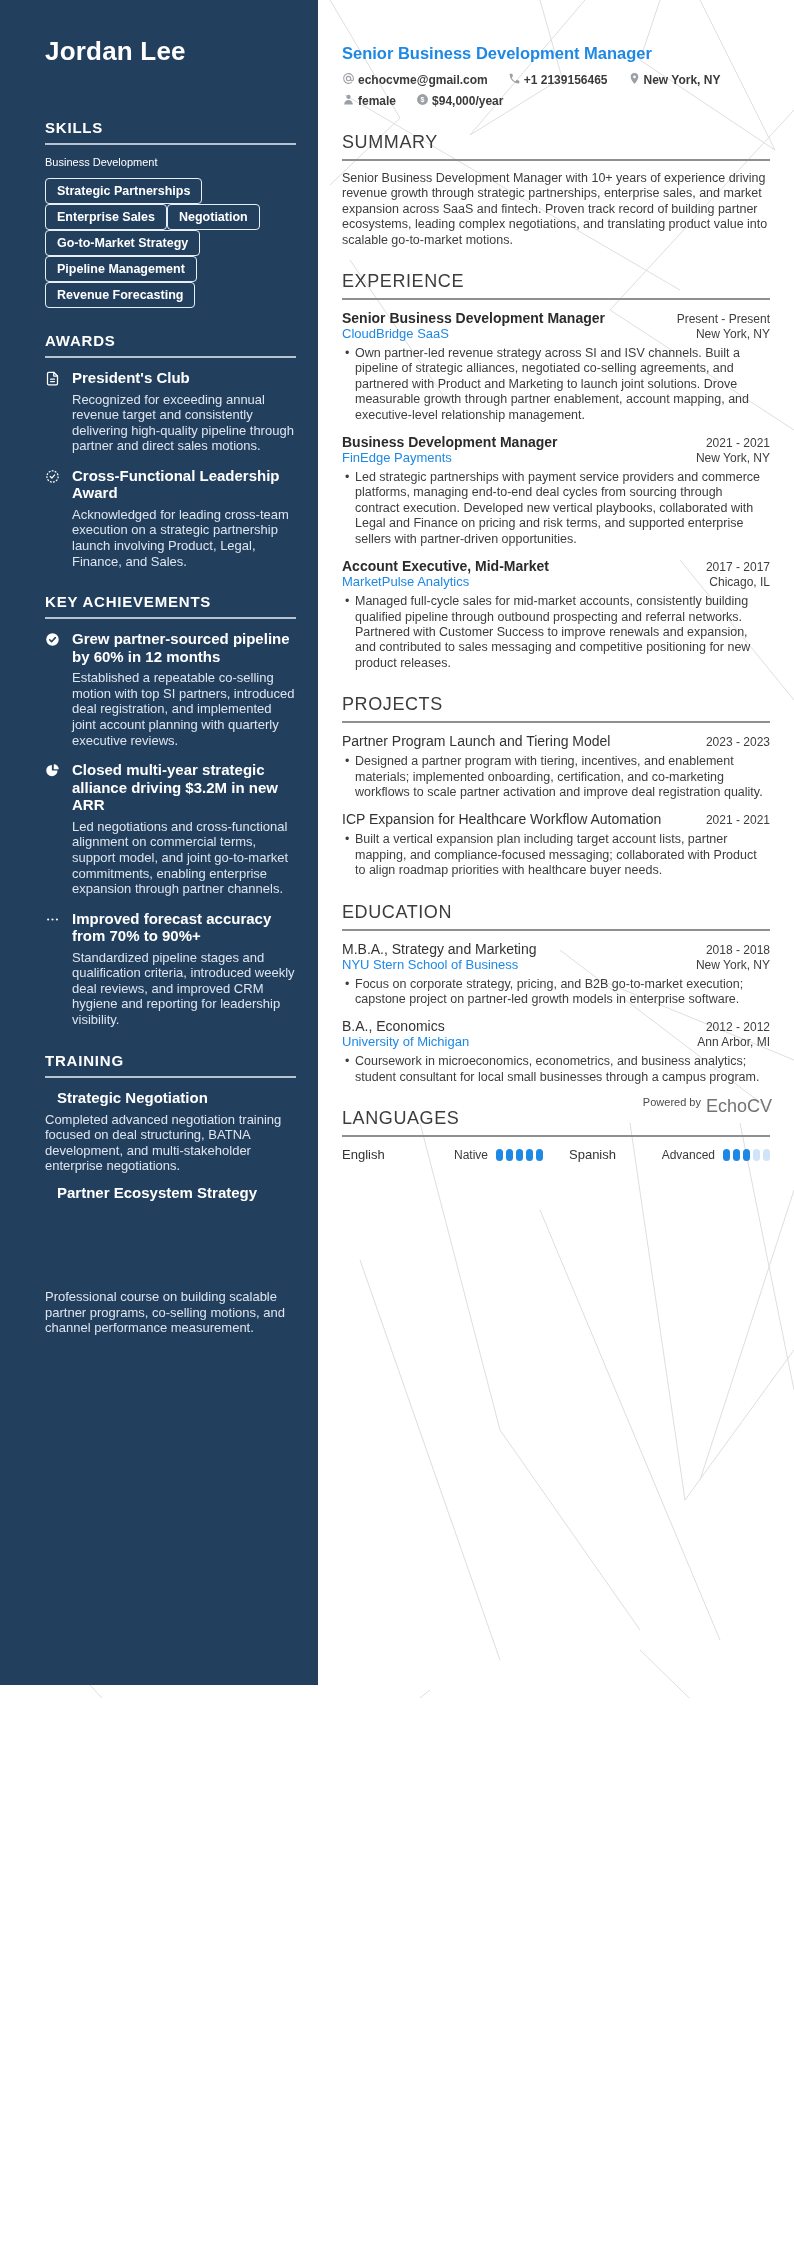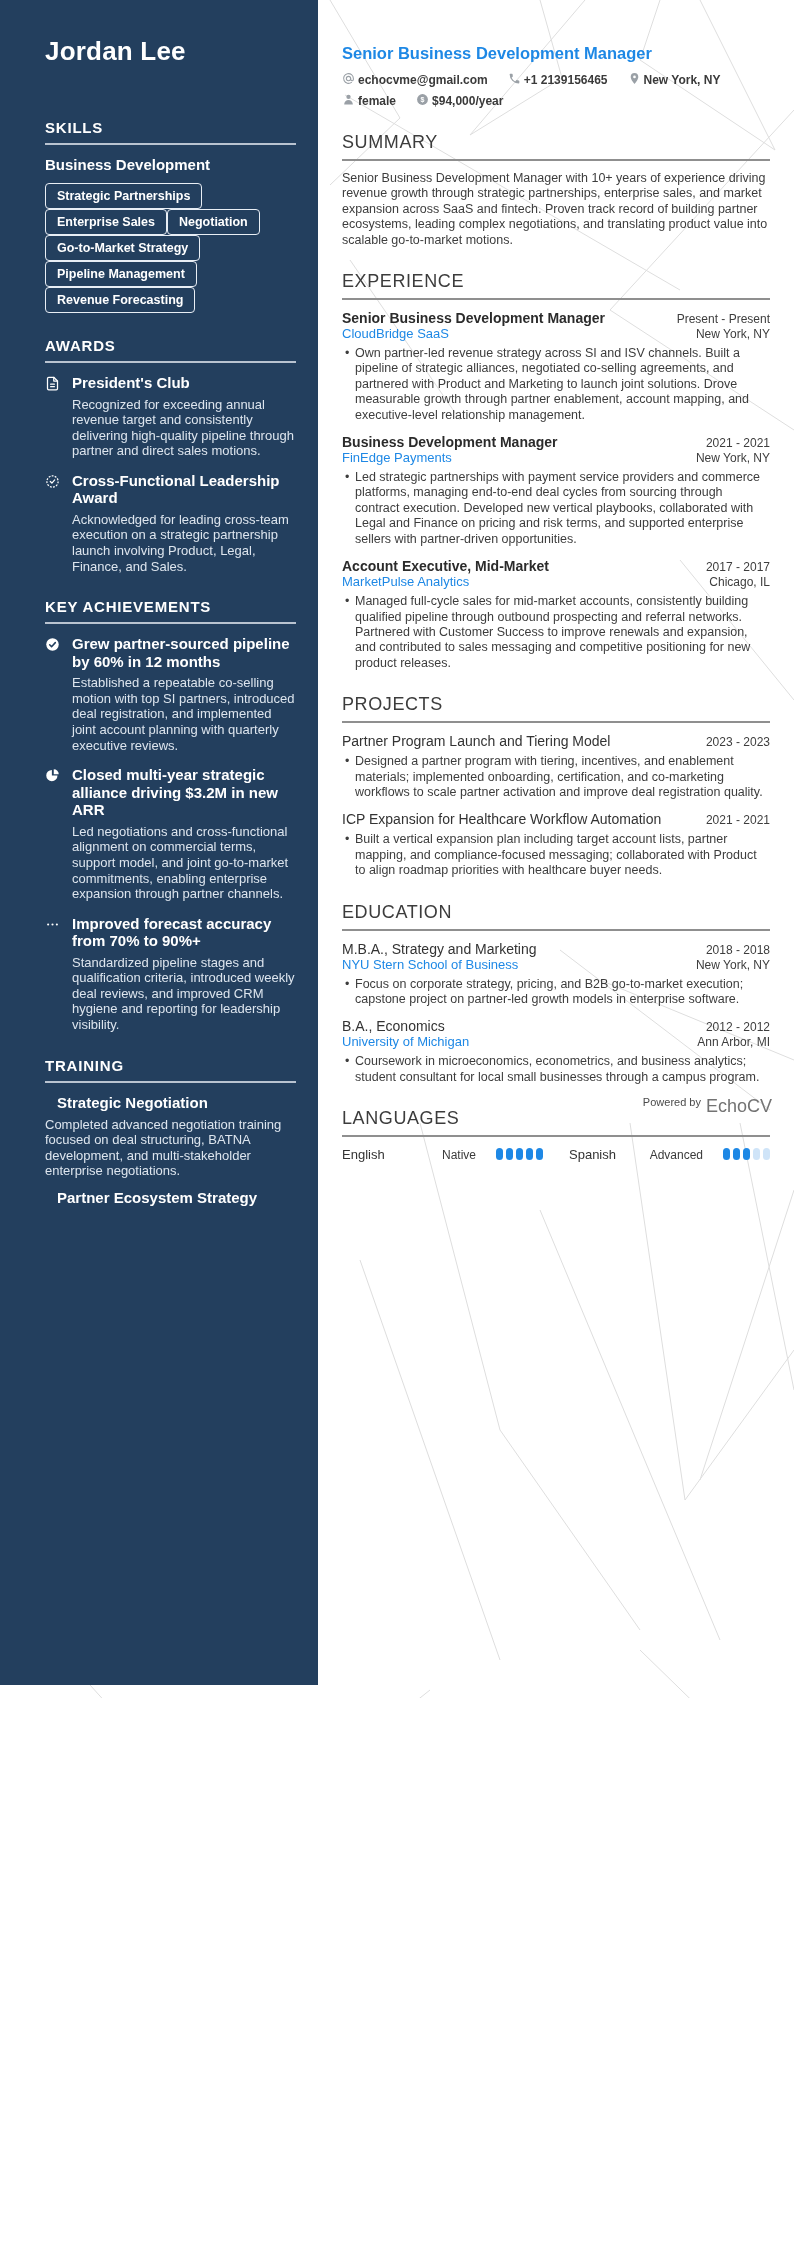--- a/index.html
+++ b/index.html
@@ -7,21 +7,21 @@
   .page{position:relative;width:794px;height:1698px;overflow:hidden;background:#ffffff;}
   .deco{position:absolute;left:0;top:0;z-index:0;}
 
   
   .sidebar{position:absolute;left:0;top:0;width:318px;height:1685px;background:#233f5e;z-index:1;
            box-sizing:border-box;padding:36px 22px 0 45px;color:#fff;}
   .name{font-size:26px;font-weight:bold;letter-spacing:.2px;margin:0 0 52px;}
   .s-section{margin-top:24px;}
   .s-h{font-size:15px;font-weight:bold;letter-spacing:.8px;margin:0;}
   .s-hr{height:2px;background:#b9c3d0;border:0;margin:7px 0 11px;}
-  .group-label{font-size:15px;font-weight:bold;margin:2px 0 10px;}
+  .group-label{font-size:11px;font-weight:normal;margin:2px 0 10px;}
   .chips{display:flex;flex-wrap:wrap;gap:0;}
   .chip{display:inline-block;border:1.5px solid #e8eef5;border-radius:4px;padding:5px 11px;
         font-size:12.5px;font-weight:bold;color:#fff;}
   .s-item{display:flex;margin-bottom:13px;}
   .s-icon{width:27px;flex:none;padding-top:2px;}
   .s-body{flex:1;}
   .s-item-title{font-size:15px;font-weight:bold;line-height:17.5px;margin:0 0 5px;}
   .s-item-desc{font-size:13px;line-height:15.6px;color:#dde5ee;}
   .t-title{font-size:15px;font-weight:bold;margin:10px 12px 6px;}
   .t-desc{font-size:13px;line-height:15.6px;color:#dde5ee;}
@@ -43,21 +43,21 @@
   .e-title{font-size:14px;font-weight:bold;color:#2b2b2b;}
   .e-title.regular{font-weight:normal;color:#333;}
   .e-dates{font-size:12px;color:#3d3d3d;white-space:nowrap;}
   .e-company{font-size:13px;color:#1e88e5;text-decoration:none;}
   .e-location{font-size:12px;color:#3d3d3d;white-space:nowrap;}
   .bullet{position:relative;padding-left:13px;font-size:12.5px;line-height:15.4px;
           color:#3d3d3d;margin-top:5px;}
   .bullet::before{content:"\2022";position:absolute;left:3px;top:0;}
   .lang-row{display:flex;gap:26px;font-size:13px;color:#333;margin-top:6px;align-items:center;}
   .lang{flex:1;display:flex;justify-content:space-between;align-items:center;}
-  .lang-level{display:flex;gap:20px;}
+  .lang-level{display:flex;align-items:center;gap:8px;}
   .level-label{font-size:12px;color:#3a3a3a;}
   .pills{display:flex;gap:3px;}
   .pill{width:7px;height:12px;border-radius:3.5px;background:#cfe4f8;}
   .pill.filled{background:#1e88e5;}
 
   .powered{position:absolute;z-index:1;right:22px;display:flex;align-items:flex-start;gap:5px;}
   .powered .pb{font-size:11px;color:#4a4a4a;}
   .powered .brand{font-size:18px;color:#737373;text-decoration:none;}
   .p1{top:1096px;}
   .p2{top:2216px;}
@@ -190,20 +190,21 @@
     </section>
 
     <section class="s-section">
       <h2 class="s-h">TRAINING</h2>
       <hr class="s-hr">
 
       <div class="t-title">Strategic Negotiation</div>
       <div class="t-desc">Completed advanced negotiation training focused on deal structuring, BATNA development, and multi-stakeholder enterprise negotiations.</div>
 
       <div class="t-title">Partner Ecosystem Strategy</div>
+      <div class="t-desc page-break">Professional course on building scalable partner programs, co-selling motions, and channel performance measurement.</div>
     </section>
   </aside>
 
   <main class="main">
 
     <h1 class="title">Senior Business Development Manager</h1>
 
     <div class="contact">
       <span class="c-item">
         <span>

